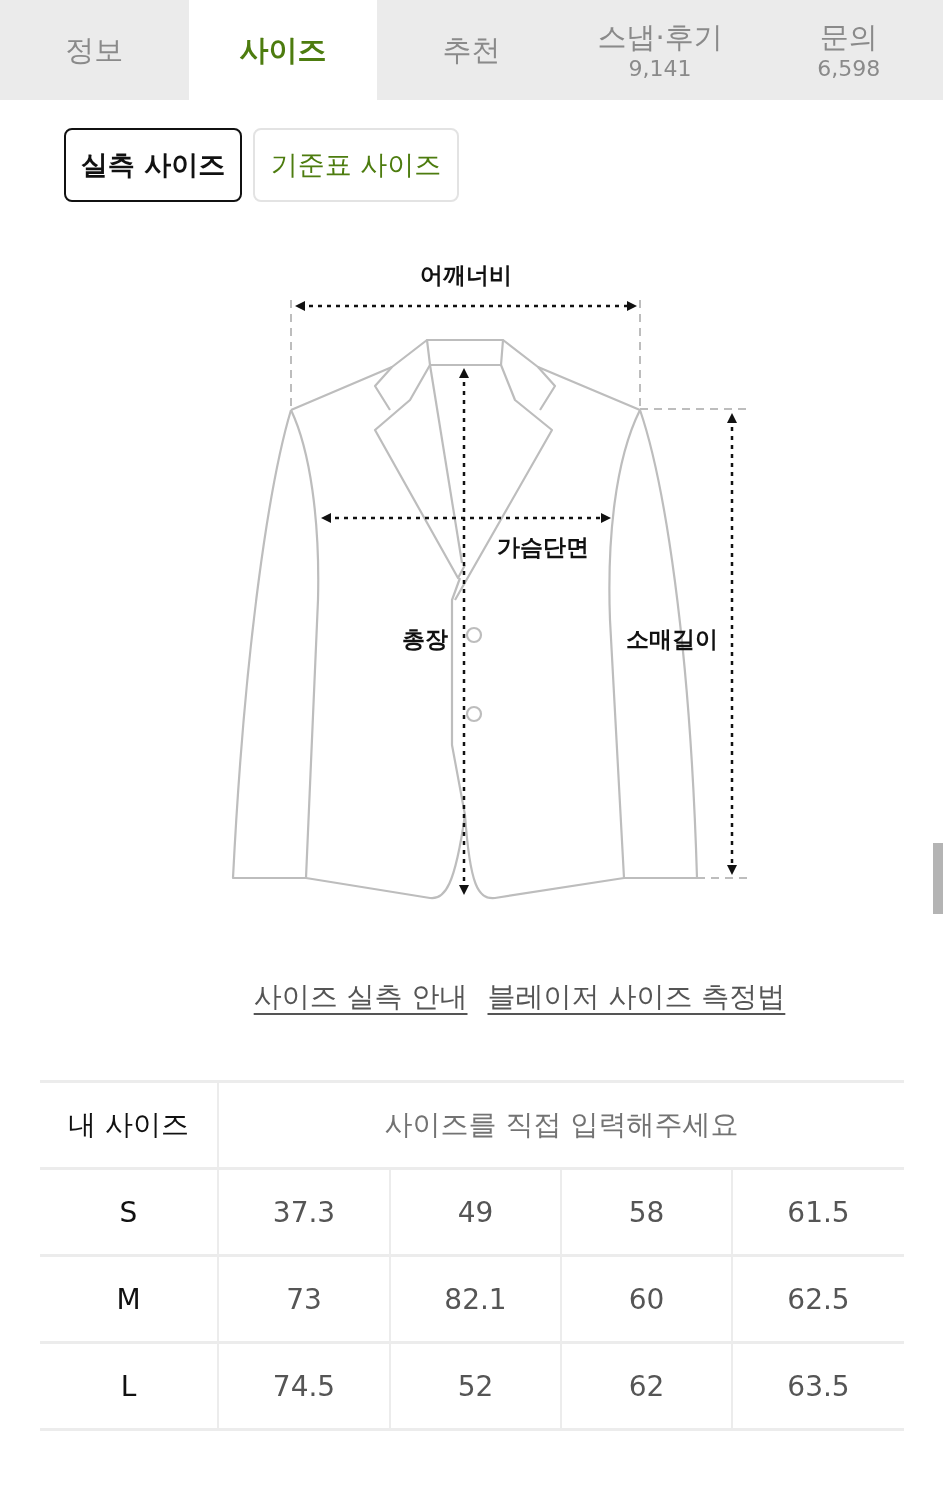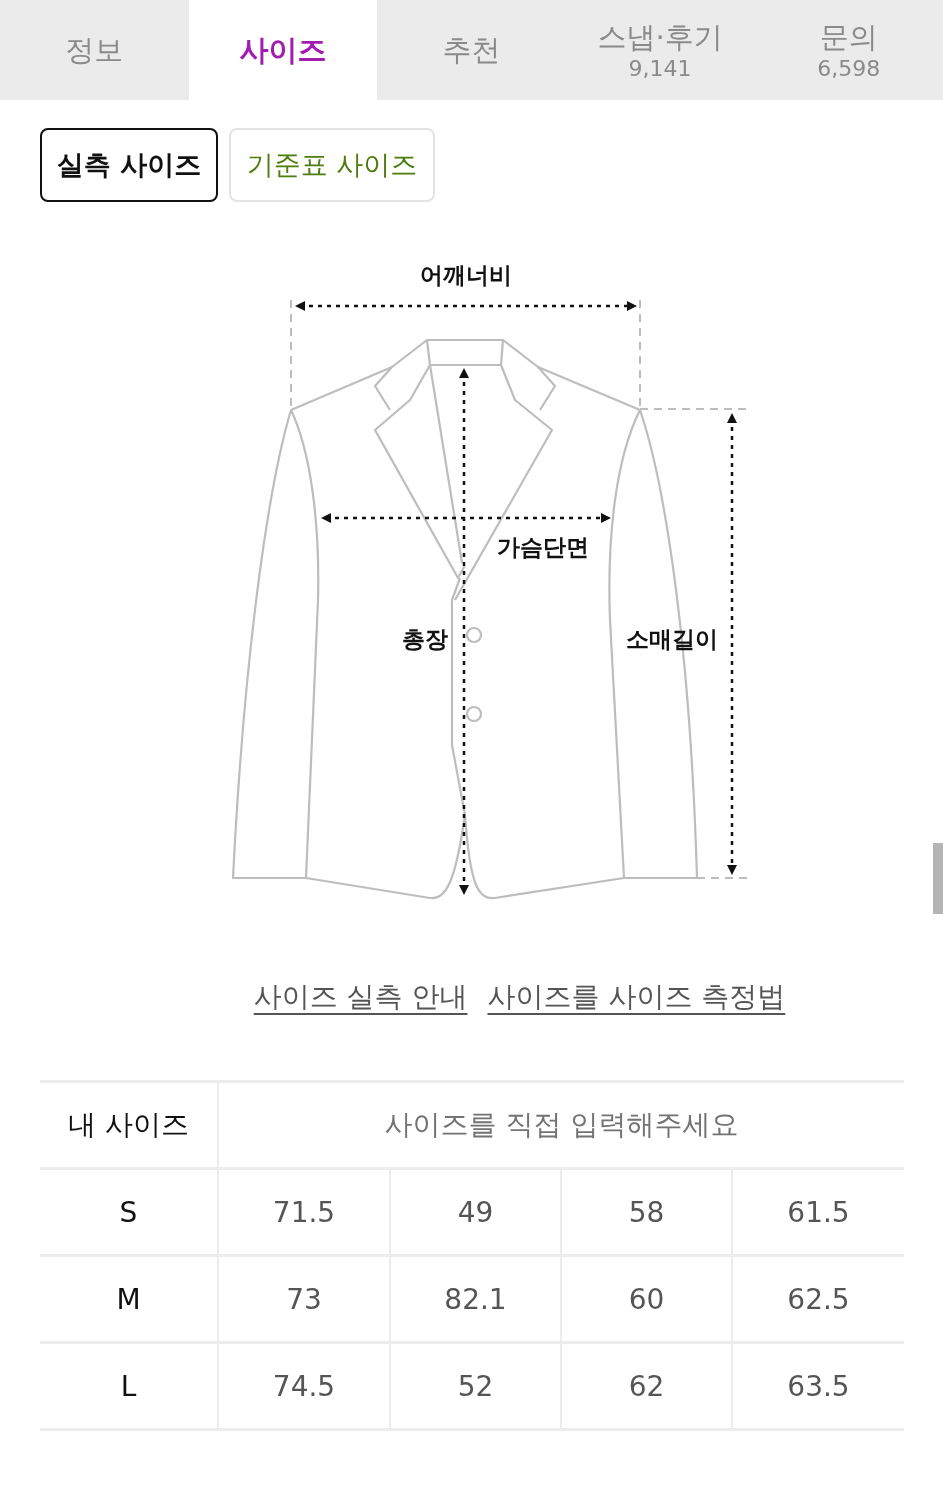--- a/index.html
+++ b/index.html
@@ -1,27 +1,27 @@
 <!DOCTYPE html>
 <html><head>
 <meta charset="utf-8">
 <style>
   html, body { margin:0; padding:0; background:#fff; }
   body { width:943px; height:1500px; position:relative; overflow:hidden;
          font-family:"DejaVu Sans","Liberation Sans",sans-serif; color:#111; }
   .tabs { position:absolute; left:0; top:0; width:943px; height:100px; background:#ebebeb; display:flex; }
   .tab { flex:1; display:flex; flex-direction:column; align-items:center; justify-content:center;
          color:#8a8a8a; font-size:29px; cursor:pointer; }
-  .tab.active { background:#fff; color:#a21caf; font-weight:bold; }
+  .tab.active { background:#fff; color:#4d7c0f; font-weight:bold; }
   .tab .count { font-size:22px; color:#8a8a8a; margin-top:2px; font-weight:normal; }
   .tab .lbl { line-height:34px; }
   .seg { position:absolute; top:128px; left:40px; display:flex; gap:11px; }
   .seg-btn { height:74px; box-sizing:border-box; display:flex; align-items:center; justify-content:center;
              font-size:27px; border-radius:8px; cursor:pointer; }
-  .seg-btn.on { width:178px; border:2px solid #111; color:#111; font-weight:bold; }
+  .seg-btn.on { width:178px; border:2px solid #111; color:#111; font-weight:bold;margin-left:24px; }
   .seg-btn.off { width:206px; border:2px solid #e3e3e3; color:#4d7c0f; }
   .diagram { position:absolute; left:0; top:240px; width:943px; height:680px; }
   .dlabel { position:absolute; font-size:23px; font-weight:bold; color:#111; }
   .links { position:absolute; top:978px; left:0; width:943px; display:flex; justify-content:center; gap:20px;padding-left:48px; }
   .links a { font-size:28px; color:#555; text-decoration:underline; text-underline-offset:7px;
              text-decoration-thickness:2px; cursor:pointer; }
   table.size { position:absolute; left:40px; top:1080px; width:864px; border-collapse:collapse; table-layout:fixed; }
   table.size td, table.size th { height:82px; text-align:center; font-size:28px; font-weight:normal;
              border-top:3px solid #ececec; border-bottom:3px solid #ececec; }
   table.size td + td, table.size th + th { border-left:2px solid #ececec; }
@@ -112,39 +112,39 @@
     </g>
   </svg>
   <span class="dlabel" style="left:420px; top:20px;">어깨너비</span>
   <span class="dlabel" style="left:497px; top:292px;">가슴단면</span>
   <span class="dlabel" style="left:402px; top:384px;">총장</span>
   <span class="dlabel" style="left:626px; top:384px;">소매길이</span>
 </div>
 
 <div class="links">
   <a>사이즈 실측 안내</a>
-  <a>사이즈를 사이즈 측정법</a>
+  <a>블레이저 사이즈 측정법</a>
 </div>
 
 <table class="size">
   <colgroup>
     <col style="width:178px">
       <col style="width:172px">
       <col style="width:171px">
       <col style="width:171px">
       <col style="width:172px">
   </colgroup>
   <tbody>
   <tr>
     <td class="rh">내 사이즈</td>
     <td class="hint" colspan="4">사이즈를 직접 입력해주세요</td>
   </tr>
   <tr>
     <td class="rh">S</td>
-    <td class="val">71.5</td>
+    <td class="val">37.3</td>
     <td class="val">49</td>
     <td class="val">58</td>
     <td class="val">61.5</td>
   </tr>
   <tr>
     <td class="rh">M</td>
     <td class="val">73</td>
     <td class="val">82.1</td>
     <td class="val">60</td>
     <td class="val">62.5</td>

